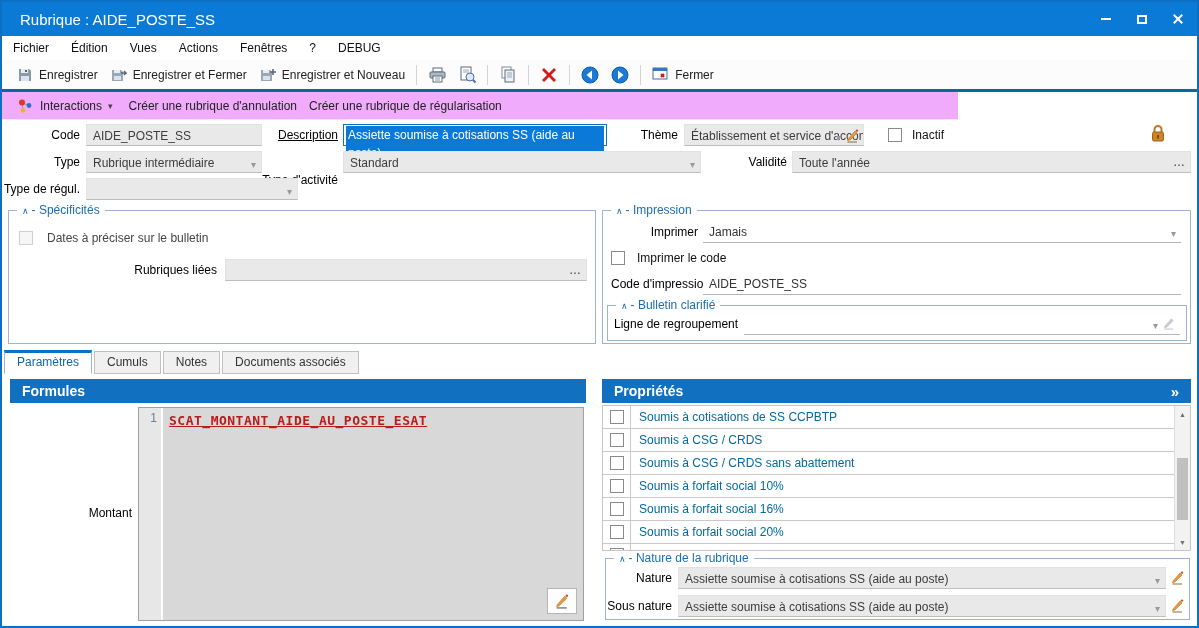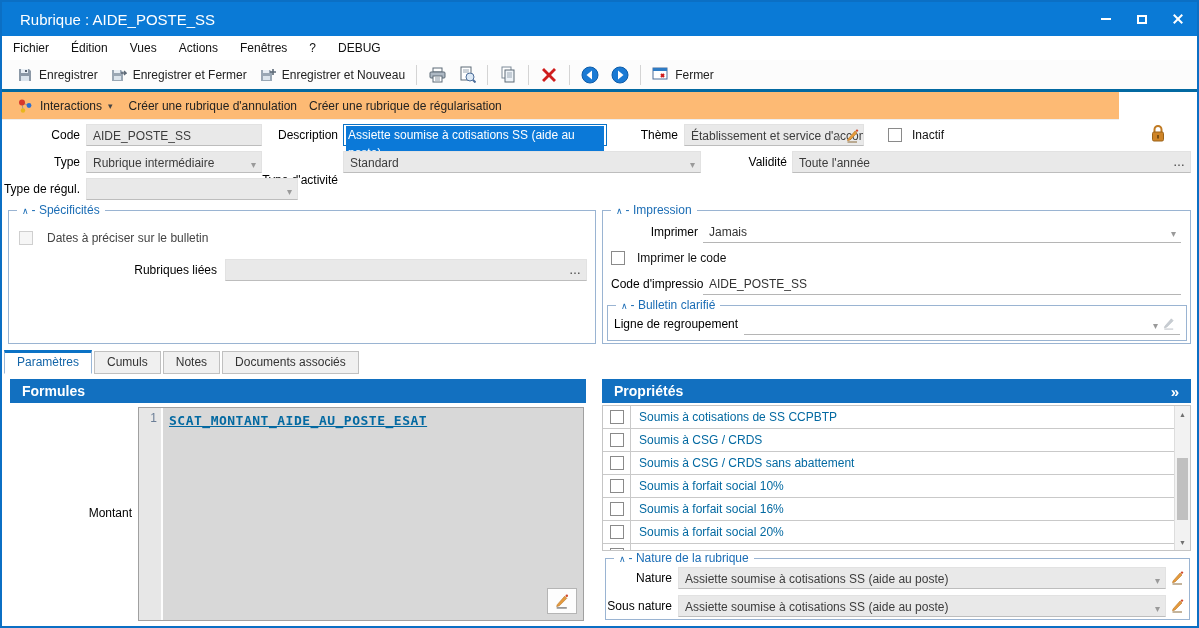--- a/index.html
+++ b/index.html
@@ -20,21 +20,21 @@
   .close-glyph:before { transform:rotate(45deg);} .close-glyph:after { transform:rotate(-45deg);}
   
   #menubar { position:absolute; left:0; top:34px; width:1195px; height:24px; background:#fff; display:flex; align-items:center; }
   .menu-item { font-size:12px; color:#111; padding:0 11px; line-height:24px; }
   
   #toolbar { position:absolute; left:0; top:58px; width:1195px; height:32px; background:#fcfcfc; border-bottom:3px solid #0369a1; display:flex; align-items:center; padding-left:8px;text-align:right; }
   .tbtn { display:flex; align-items:center; gap:5px; font-size:12px; color:#222; padding:3px 6px; border-radius:2px; }
   .tsep { width:1px; height:20px; background:#d4d4d4; margin:0 5px; }
   .ticon { width:18px; height:18px; display:inline-flex; align-items:center; justify-content:center; }
   
-  #interactbar { position:absolute; left:0; top:90px; width:1117px; height:28px; background:#fdba74; border-bottom:1px solid #eee; display:flex; align-items:center; padding-left:8px; }
+  #interactbar { position:absolute; left:0; top:90px; width:956px; height:28px; background:#f0abfc; border-bottom:1px solid #eee; display:flex; align-items:center; padding-left:8px; }
   #interactbar .tbtn { gap:6px; }
   .caret-down { font-size:9px; color:#444; }
   
   .lbl { position:absolute; font-size:12px; color:#000; text-align:right; line-height:22px; white-space:nowrap; }
   .fld { position:absolute; height:22px; font-size:12px; line-height:20px; padding:1px 6px; white-space:nowrap; overflow:hidden; }
   .gray { background:#e9e9e9; border:1px solid #e2e2e2; border-bottom:1px solid #bdbdbd; color:#3c3c3c; }
   .white-underline { background:#fff; border-bottom:1px solid #b5b5b5; color:#333; }
   .dd-arrow { position:absolute; right:5px; top:3px; font-size:10px; color:#9a9a9a; }
   .ellipsis-btn { position:absolute; right:5px; top:0; font-size:12px; color:#333; line-height:20px; }
   .desc-field { position:absolute; height:22px; background:#fff; border:1px solid #0b72c5; padding:1px 2px; }
@@ -50,21 +50,21 @@
   #tabstrip { position:absolute; left:2px; top:348px; height:24px; display:flex; align-items:flex-end; }
   .tab { font-size:12px; padding:3px 12px 4px; border:1px solid #c0c0c0; background:#f0f0f0; color:#333; margin-right:2px; }
   .tab.active { background:#fff; color:#1465a8; border:1px solid #9ab7d8; border-top:3px solid #0b72c5; border-bottom:1px solid #fff; padding-top:2px; }
   
   .panel-header { position:absolute; height:24px; background:#1270c0; color:#fff; font-size:14px; font-weight:bold; display:flex; align-items:center; padding:0 12px; }
   .panel-header .expander { margin-left:auto; font-size:15px; font-weight:bold; }
   
   #editor { position:absolute; left:136px; top:405px; width:446px; height:214px; border:1px solid #a0a0a0; background:#d8d8d8; display:flex; }
   #gutter { width:24px; background:#e7e7e7; border-right:2px solid #fdfdfd; color:#6b7e96; font-size:12px; text-align:right; padding:3px 4px 0 0; }
   #code-area { flex:1; padding:3px 6px; }
-  .formula { font-family:"DejaVu Sans Mono", monospace; font-size:13px; font-weight:600; color:#0369a1; text-decoration:underline; letter-spacing:0.5px; white-space:nowrap; }
+  .formula { font-family:"DejaVu Sans Mono", monospace; font-size:13px; font-weight:600; color:#b91c1c; text-decoration:underline; letter-spacing:0.5px; white-space:nowrap; }
   .pencil-btn { position:absolute; right:6px; bottom:6px; width:30px; height:26px; background:#fdfdfd; border:1px solid #b5b5b5; display:flex; align-items:center; justify-content:center; }
   
   #props-list { position:absolute; left:600px; top:403px; width:589px; height:146px; background:#fff; border:1px solid #c5c5c5; overflow:hidden; }
   .prop-row { display:flex; height:23px; border-bottom:1px solid #c9c9c9; align-items:center; }
   .prop-cb-cell { width:28px; height:100%; display:flex; align-items:center; justify-content:center; border-right:1px solid #c9c9c9; }
   .prop-label { font-size:12px; color:#0369a1; padding-left:8px; }
   #props-scroll { position:absolute; right:0; top:0; width:16px; height:100%; background:#f2f2f2; border-left:1px solid #ddd; }
   .scroll-arrow { position:absolute; left:0; width:15px; height:16px; font-size:7px; color:#707070; display:flex; align-items:center; justify-content:center; }
   #props-thumb { position:absolute; left:2px; top:52px; width:11px; height:62px; background:#c0c0c0; }
   
@@ -221,21 +221,21 @@
       <span>Interactions</span>
       <span class="caret-down">▾</span>
     </span>
     <span class="tbtn" style="margin-left:4px;">Créer une rubrique d'annulation</span>
     <span class="tbtn">Créer une rubrique de régularisation</span>
   </div>
 
   <span class="lbl" style="left:0; top:122px; width:78px;">Code</span>
   <span class="fld gray" style="left:84px; top:122px; width:176px;">AIDE_POSTE_SS</span>
 
-  <span class="lbl" style="left:270px; top:122px; width:66px;">Description</span>
+  <span class="lbl" style="left:270px; top:122px; width:66px;text-decoration:underline;">Description</span>
   <span class="desc-field" style="left:341px; top:122px; width:264px;"><span>Assiette soumise à cotisations SS (aide au poste)</span></span>
 
   <span class="lbl" style="left:580px; top:122px; width:96px;">Thème</span>
   <span class="fld gray" style="left:682px; top:122px; width:180px; padding-right:38px;">
     <span>Établissement et service d'accomp</span>
     <span class="dd-arrow" style="right:22px;">▾</span>
     <span style="position:absolute; right:3px; top:3px;">
       <svg width="15" height="15" viewBox="0 0 15 15">
           <path d="M3 11 L10 3 L12 5 L5 12 L2.5 12.7 Z" fill="#e59a3c" stroke="#b9782a" stroke-width="0.6"></path>
           <circle cx="12" cy="2.6" r="1.2" fill="#d14a2a"></circle>

